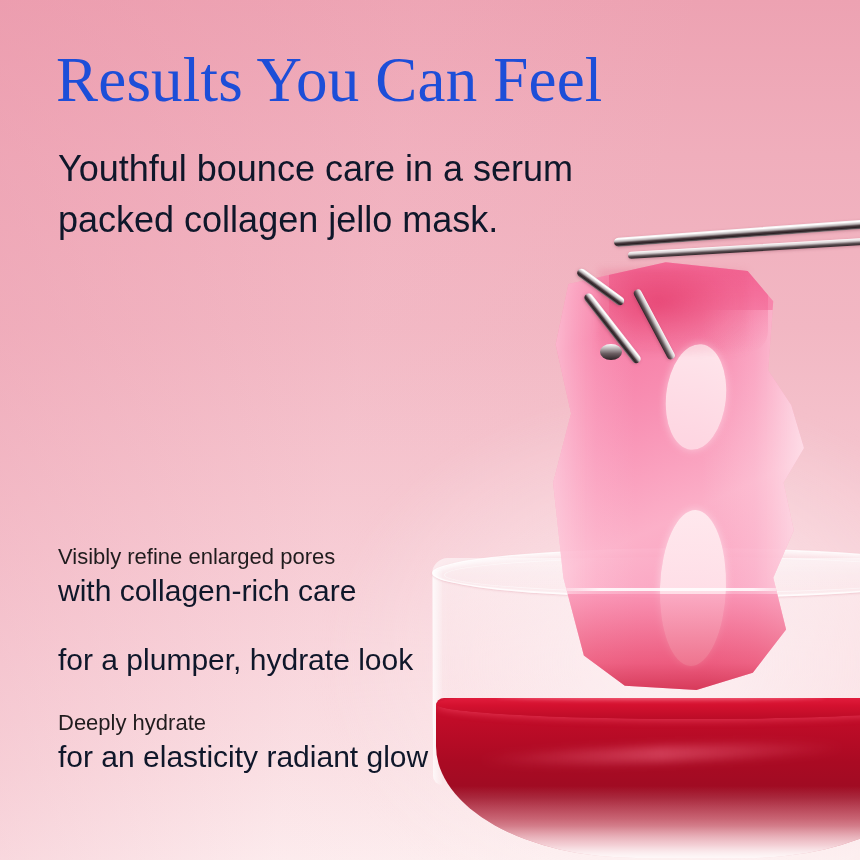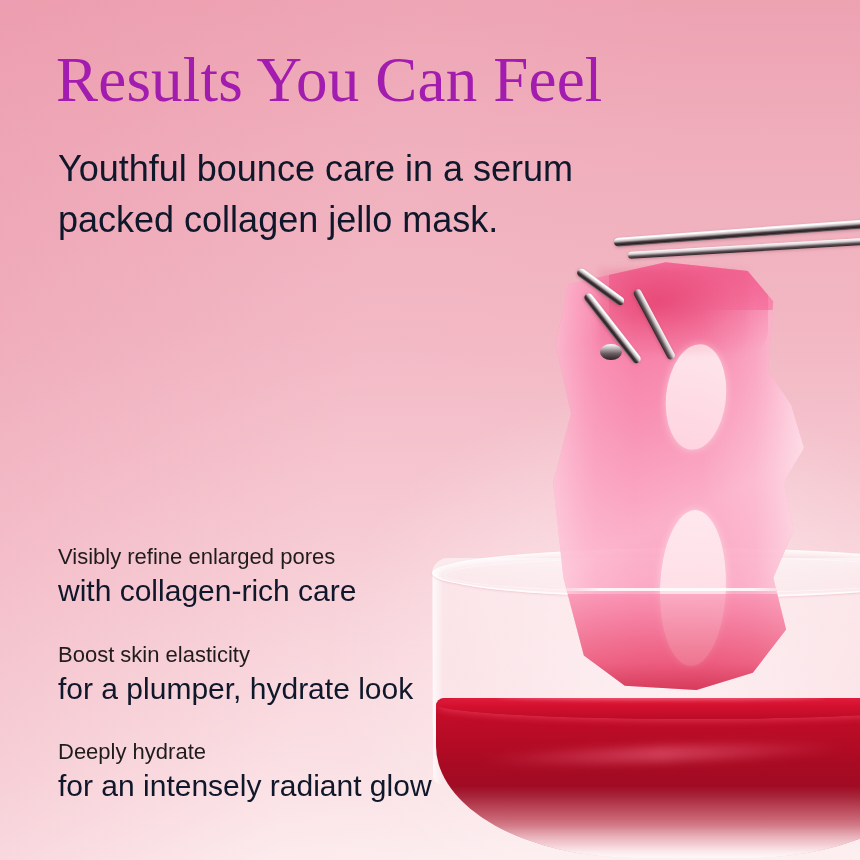--- a/index.html
+++ b/index.html
@@ -366,21 +366,21 @@
     position: absolute;
     inset: 0;
   }
   .headline {
     position: absolute;
     left: 56px;
     top: 46px;
     font-family: "Liberation Serif", "DejaVu Serif", serif;
     font-size: 63px;
     line-height: 1.08;
-    color: #a21caf;
+    color: #1d4ed8;
     letter-spacing: 0.2px;
     white-space: nowrap;
   }
   .subhead {
     position: absolute;
     left: 58px;
     top: 143px;
     width: 620px;
     font-size: 36px;
     line-height: 1.42;
@@ -462,23 +462,22 @@
     <div class="headline">Results You Can Feel</div>
 
     <div class="subhead">Youthful bounce care in a serum packed collagen jello mask.</div>
 
     <div class="benefits">
       <div class="benefit">
         <div class="benefit-title">Visibly refine enlarged pores</div>
         <div class="benefit-sub">with collagen-rich care</div>
       </div>
       <div class="benefit">
-        <div class="benefit-title">Boost skin elasticity</div>
         <div class="benefit-sub">for a plumper, hydrate look</div>
       </div>
       <div class="benefit">
         <div class="benefit-title">Deeply hydrate</div>
-        <div class="benefit-sub">for an intensely radiant glow</div>
+        <div class="benefit-sub">for an elasticity radiant glow</div>
       </div>
     </div>
   </div>
 
 </div>
 
 </body></html>

